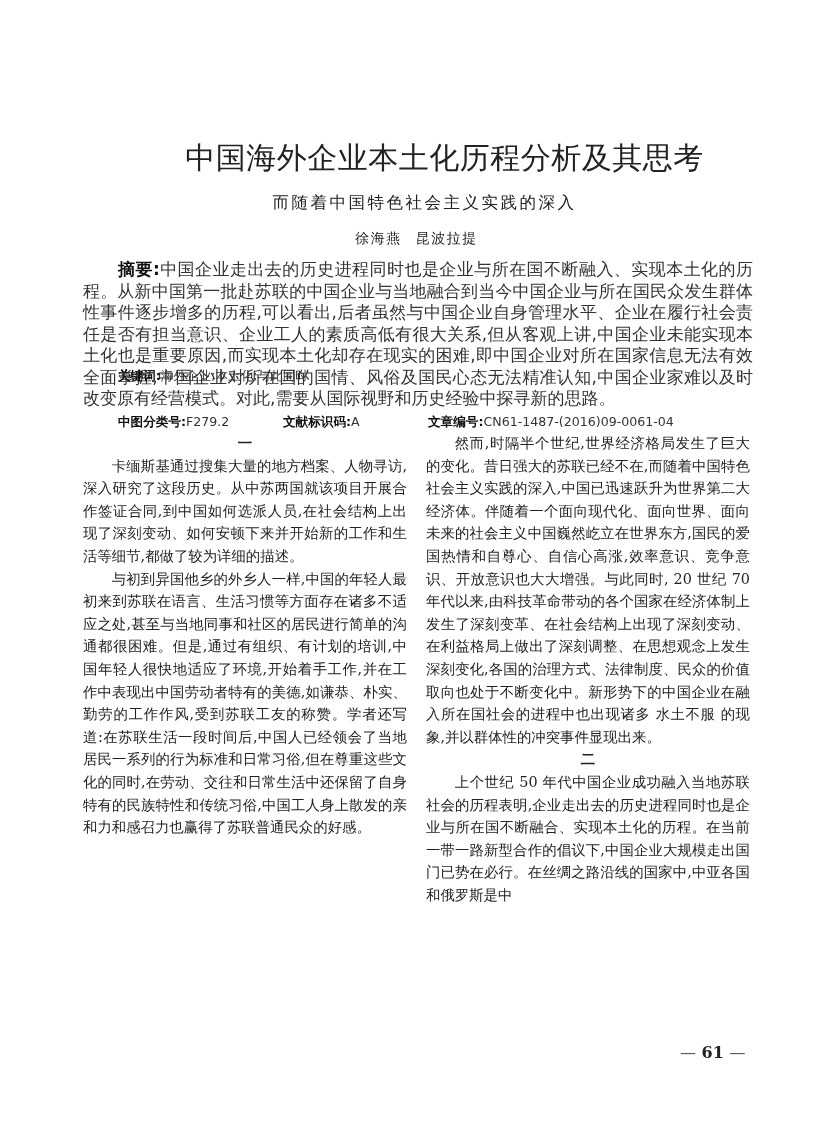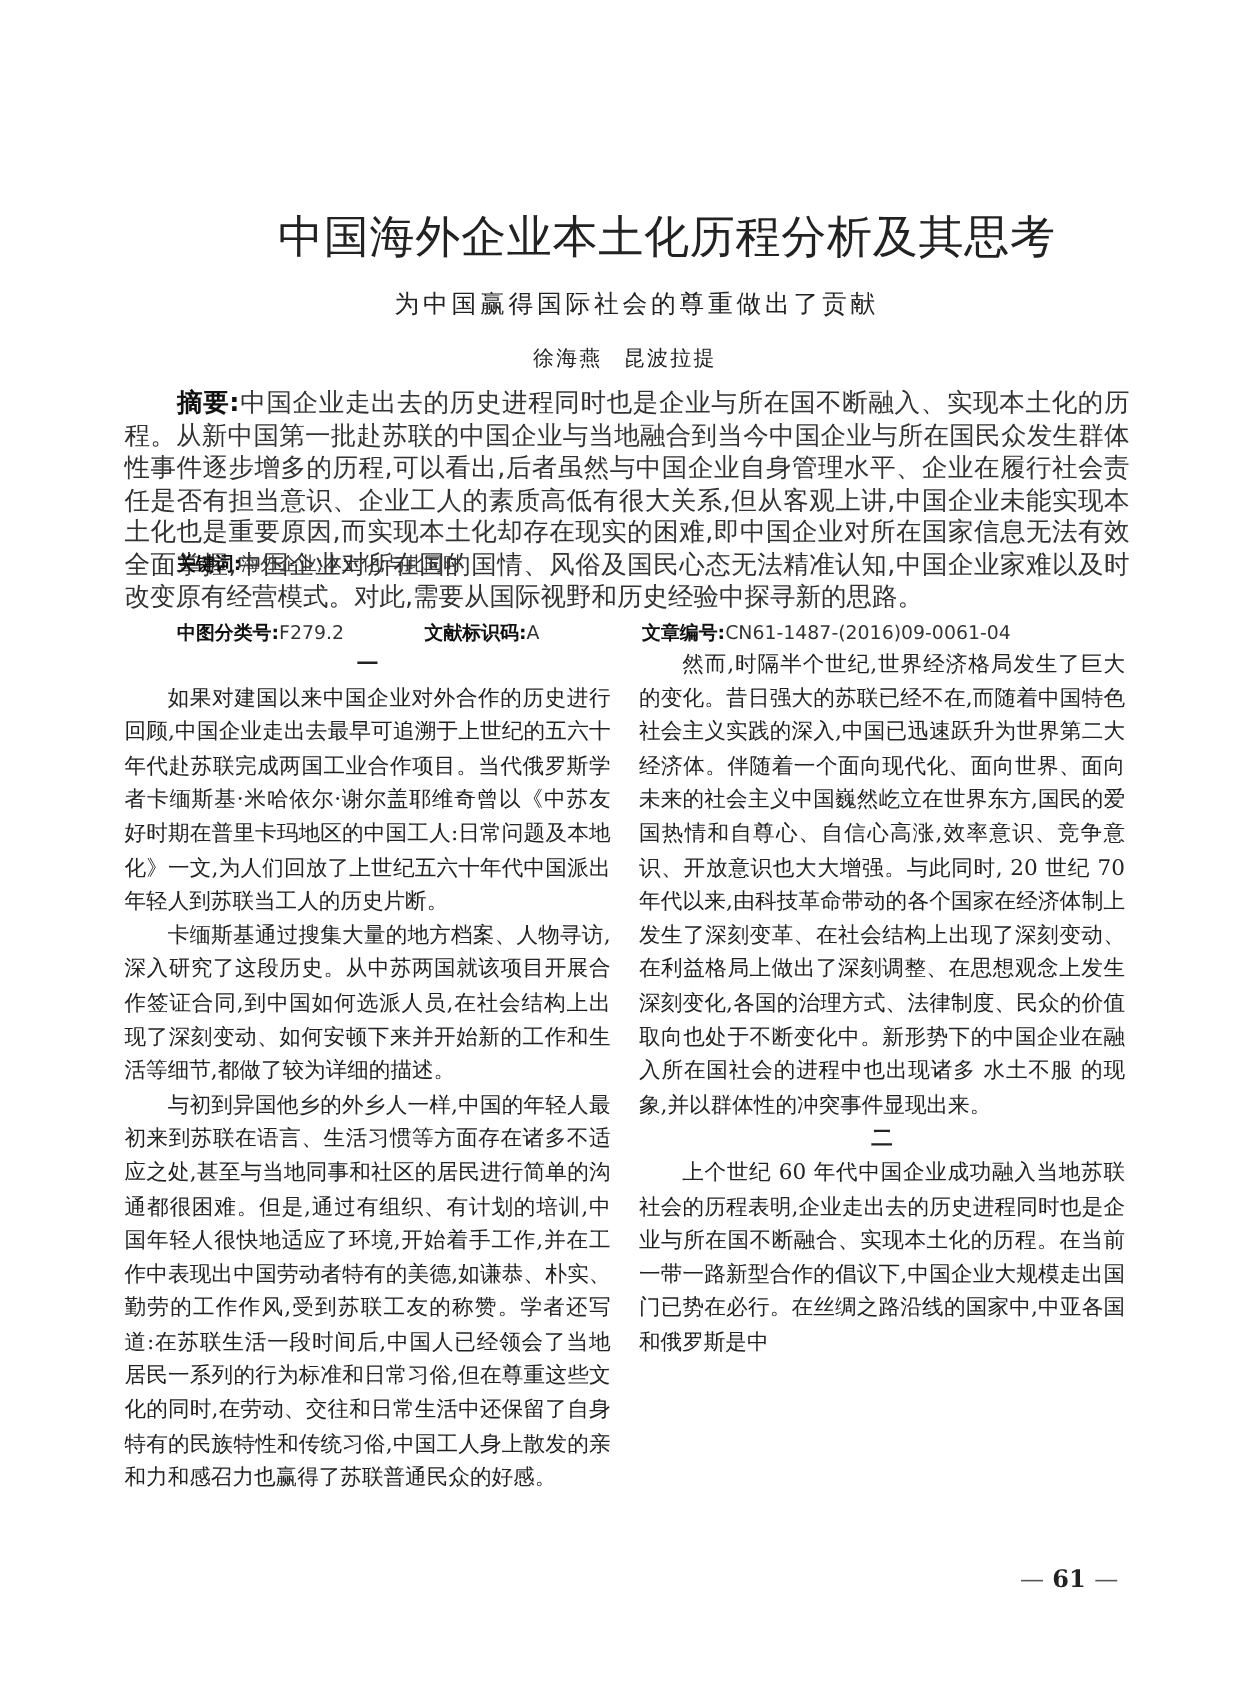--- a/index.html
+++ b/index.html
@@ -57,39 +57,38 @@
   .page-num {
     position: absolute; left: 680px; top: 1043px; font-size: 16px;
     font-weight: bold; color: #222;
   }
   .page-num .dash { font-weight: normal; color: #555; }
 </style>
 </head>
 <body>
 
 <div class="title">中国海外企业本土化历程分析及其思考</div>
-<div class="subtitle">为中国赢得国际社会的尊重做出了贡献</div>
+<div class="subtitle">而随着中国特色社会主义实践的深入</div>
 <div class="authors">
   <span>徐海燕</span><span>昆波拉提</span>
 </div>
 
 <div class="abstract"><span class="lbl">摘要:</span><span>中国企业走出去的历史进程同时也是企业与所在国不断融入、实现本土化的历程。从新中国第一批赴苏联的中国企业与当地融合到当今中国企业与所在国民众发生群体性事件逐步增多的历程,可以看出,后者虽然与中国企业自身管理水平、企业在履行社会责任是否有担当意识、企业工人的素质高低有很大关系,但从客观上讲,中国企业未能实现本土化也是重要原因,而实现本土化却存在现实的困难,即中国企业对所在国家信息无法有效全面掌握,中国企业对所在国的国情、风俗及国民心态无法精准认知,中国企业家难以及时改变原有经营模式。对此,需要从国际视野和历史经验中探寻新的思路。</span></div>
 
 <div class="meta-line kw"><span class="lbl">关键词:</span><span>海外企业;本土化;与此同时</span></div>
 
 <div class="meta-line cls">
   <span class="item i1"><span class="lbl">中图分类号:</span><span>F279.2</span></span><span class="item i2"><span class="lbl">文献标识码:</span><span>A</span></span><span class="item"><span class="lbl">文章编号:</span><span>CN61-1487-(2016)09-0061-04</span></span>
 </div>
 
 <div class="col left">
   <div class="sec-head">一</div>
-  <p>如果对建国以来中国企业对外合作的历史进行回顾,中国企业走出去最早可追溯于上世纪的五六十年代赴苏联完成两国工业合作项目。当代俄罗斯学者卡缅斯基·米哈依尔·谢尔盖耶维奇曾以《中苏友好时期在普里卡玛地区的中国工人:日常问题及本地化》一文,为人们回放了上世纪五六十年代中国派出年轻人到苏联当工人的历史片断。</p>
   <p>卡缅斯基通过搜集大量的地方档案、人物寻访,深入研究了这段历史。从中苏两国就该项目开展合作签证合同,到中国如何选派人员,在社会结构上出现了深刻变动、如何安顿下来并开始新的工作和生活等细节,都做了较为详细的描述。</p>
   <p>与初到异国他乡的外乡人一样,中国的年轻人最初来到苏联在语言、生活习惯等方面存在诸多不适应之处,甚至与当地同事和社区的居民进行简单的沟通都很困难。但是,通过有组织、有计划的培训,中国年轻人很快地适应了环境,开始着手工作,并在工作中表现出中国劳动者特有的美德,如谦恭、朴实、勤劳的工作作风,受到苏联工友的称赞。学者还写道:在苏联生活一段时间后,中国人已经领会了当地居民一系列的行为标准和日常习俗,但在尊重这些文化的同时,在劳动、交往和日常生活中还保留了自身特有的民族特性和传统习俗,中国工人身上散发的亲和力和感召力也赢得了苏联普通民众的好感。</p>
 </div>
 
 <div class="col right">
   <p>然而,时隔半个世纪,世界经济格局发生了巨大的变化。昔日强大的苏联已经不在,而随着中国特色社会主义实践的深入,中国已迅速跃升为世界第二大经济体。伴随着一个面向现代化、面向世界、面向未来的社会主义中国巍然屹立在世界东方,国民的爱国热情和自尊心、自信心高涨,效率意识、竞争意识、开放意识也大大增强。与此同时, 20 世纪 70 年代以来,由科技革命带动的各个国家在经济体制上发生了深刻变革、在社会结构上出现了深刻变动、在利益格局上做出了深刻调整、在思想观念上发生深刻变化,各国的治理方式、法律制度、民众的价值取向也处于不断变化中。新形势下的中国企业在融入所在国社会的进程中也出现诸多  水土不服   的现象,并以群体性的冲突事件显现出来。</p>
   <div class="sec-head">二</div>
-  <p>上个世纪 60 年代中国企业成功融入当地苏联社会的历程表明,企业走出去的历史进程同时也是企业与所在国不断融合、实现本土化的历程。在当前   一带一路新型合作的倡议下,中国企业大规模走出国门已势在必行。在丝绸之路沿线的国家中,中亚各国和俄罗斯是中</p>
+  <p>上个世纪 50 年代中国企业成功融入当地苏联社会的历程表明,企业走出去的历史进程同时也是企业与所在国不断融合、实现本土化的历程。在当前   一带一路新型合作的倡议下,中国企业大规模走出国门已势在必行。在丝绸之路沿线的国家中,中亚各国和俄罗斯是中</p>
 </div>
 
 <div class="page-num"><span class="dash">—</span> <span>61</span> <span class="dash">—</span></div>
 
 </body></html>

